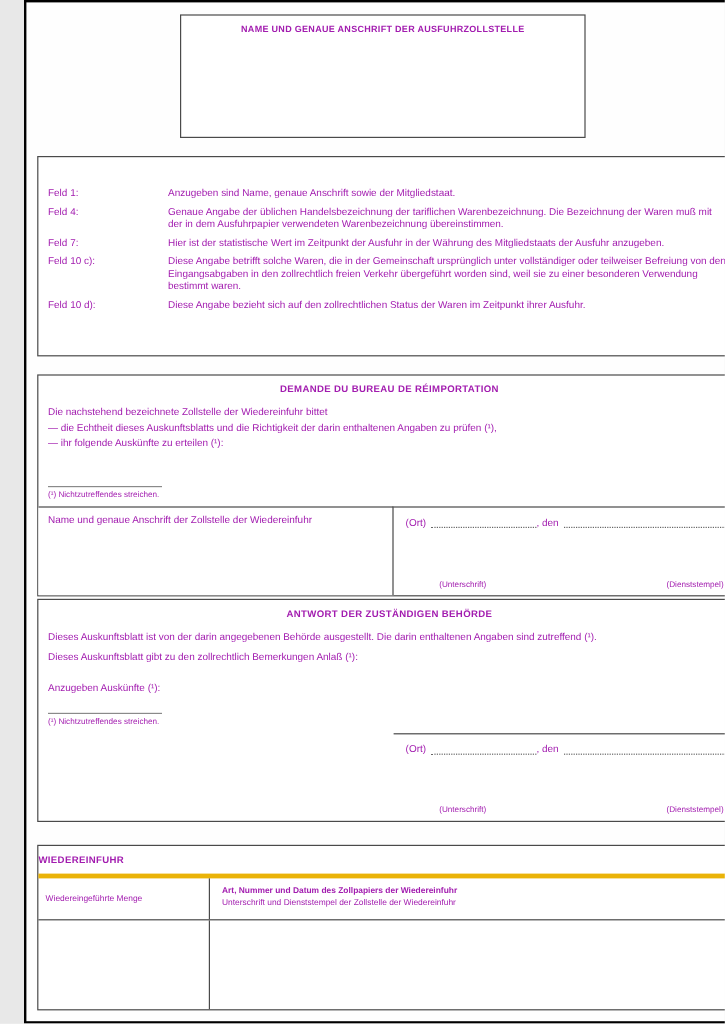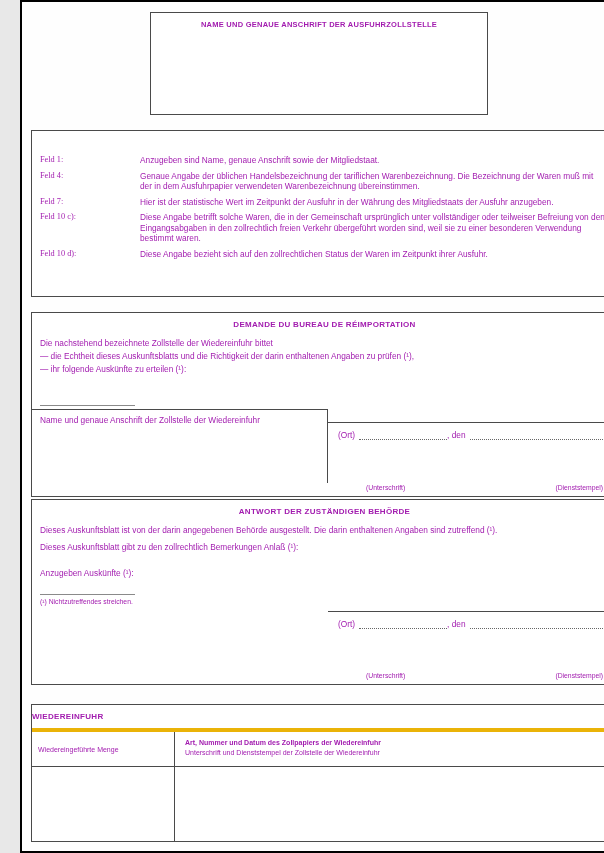--- a/index.html
+++ b/index.html
@@ -14,33 +14,33 @@
 
   
   .header-box { left:128px; top:10px; width:338px; height:103px; }
   .header-box .title {
     margin-top:7px; text-align:center; font-weight:bold; font-size:7.5px; letter-spacing:.25px;
   }
 
   
   .notes-box { left:9px; top:128px; width:587px; height:167px; padding:24px 10px 0 8px; }
   .note-row { display:flex; margin-bottom:5px; font-size:8.3px; line-height:10.5px; }
-  .note-label { width:100px; flex-shrink:0;font-family:Liberation Serif, serif; }
+  .note-label { width:100px; flex-shrink:0; }
   .note-text { flex:1; }
 
   
   .demande-box { left:9px; top:310px; width:587px; height:185px; }
   .antwort-box { left:9px; top:497px; width:587px; height:186px; }
   .section-title { position:absolute; left:0; right:0; top:7px; text-align:center; font-weight:bold; font-size:8px; letter-spacing:.3px; }
   .para { position:absolute; left:8px; right:8px; font-size:8.3px; line-height:10.5px; }
   .footnote-rule { position:absolute; left:8px; width:95px; border-top:1px solid #8a8a8a; }
   .footnote { position:absolute; left:8px; font-size:6.8px; }
 
   .name-cell {
-    position:absolute; left:0; bottom:13px; box-sizing:border-box;
+    position:absolute; left:0; bottom:0; box-sizing:border-box;
     border-top:1px solid #4a4a4a; border-right:1px solid #4a4a4a;
     width:296px; padding:5px 8px; font-size:8.3px; background:#fff;
   }
   .name-cell.h74 { height:74px; }
   .name-cell.h73 { height:73px; }
   .right-cell { position:absolute; left:296px; right:0; bottom:0; box-sizing:border-box; border-top:1px solid #4a4a4a; }
   .right-cell.h74 { height:74px; }
   .right-cell.h73 { height:73px; }
   .ort-line { display:flex; align-items:flex-end; padding:7px 8px 0 10px; font-size:8.3px; }
   .dotted { display:inline-block; border-bottom:1px dotted #666; height:9px; }

